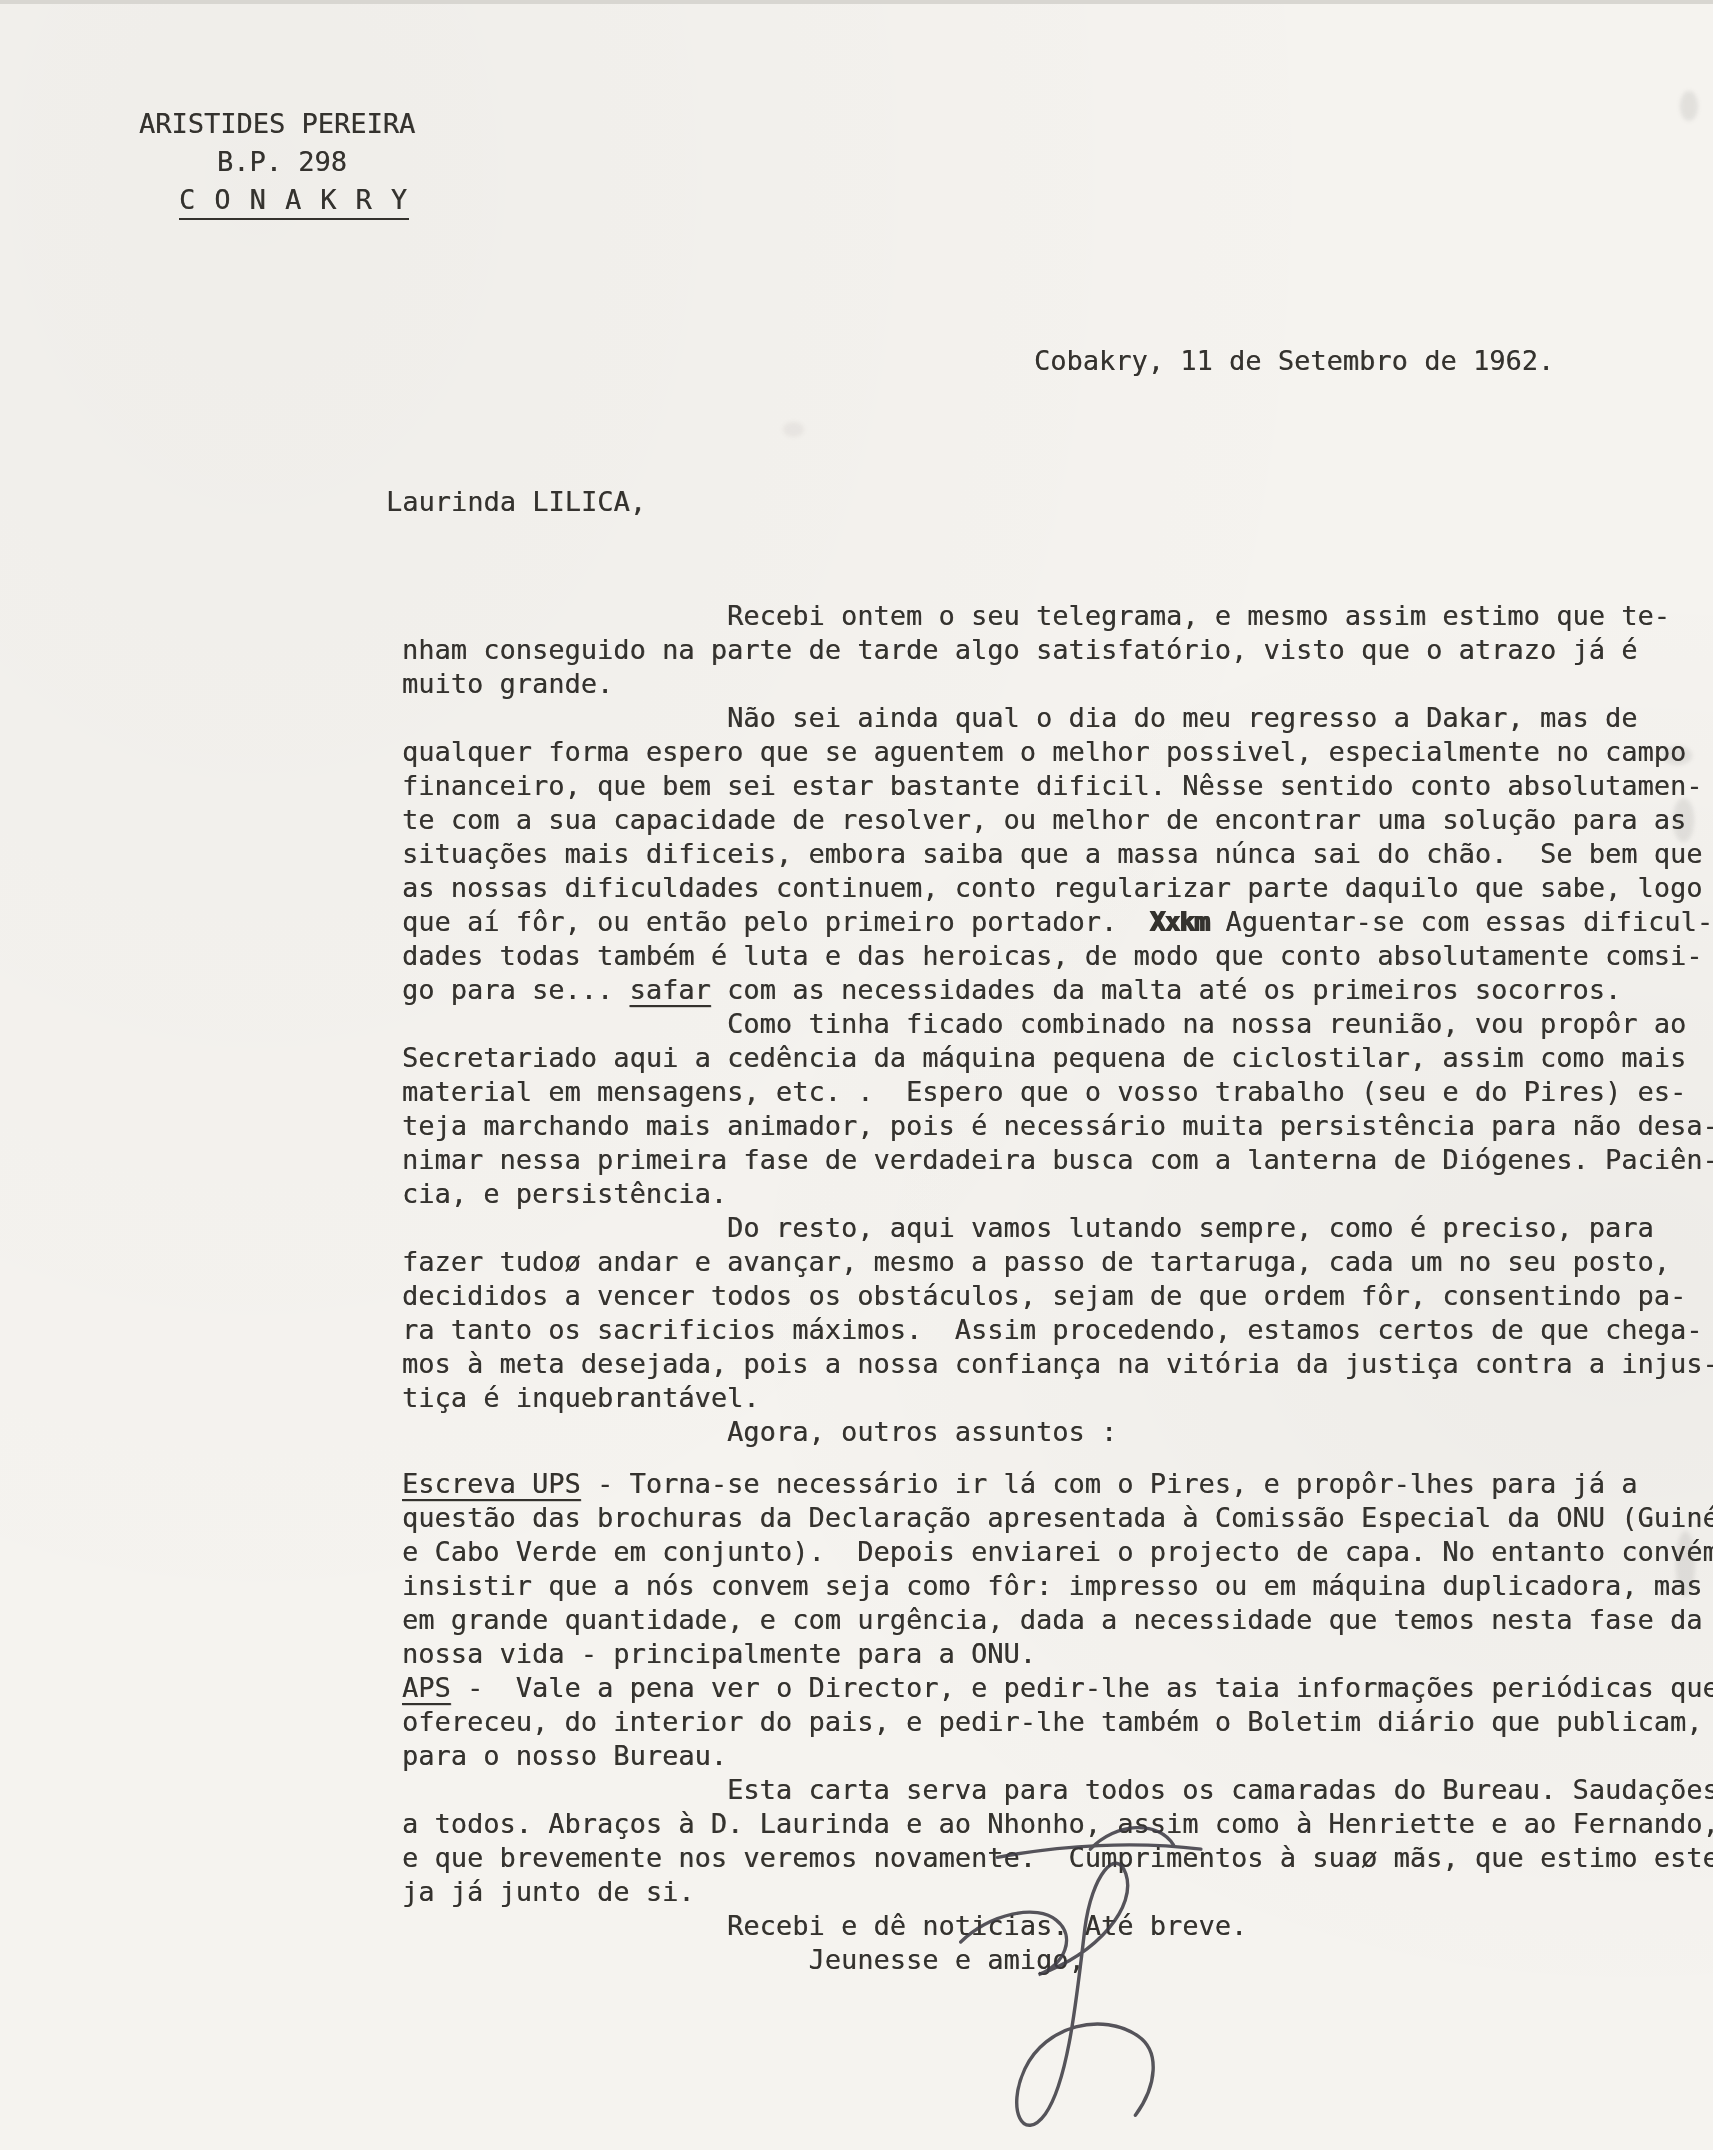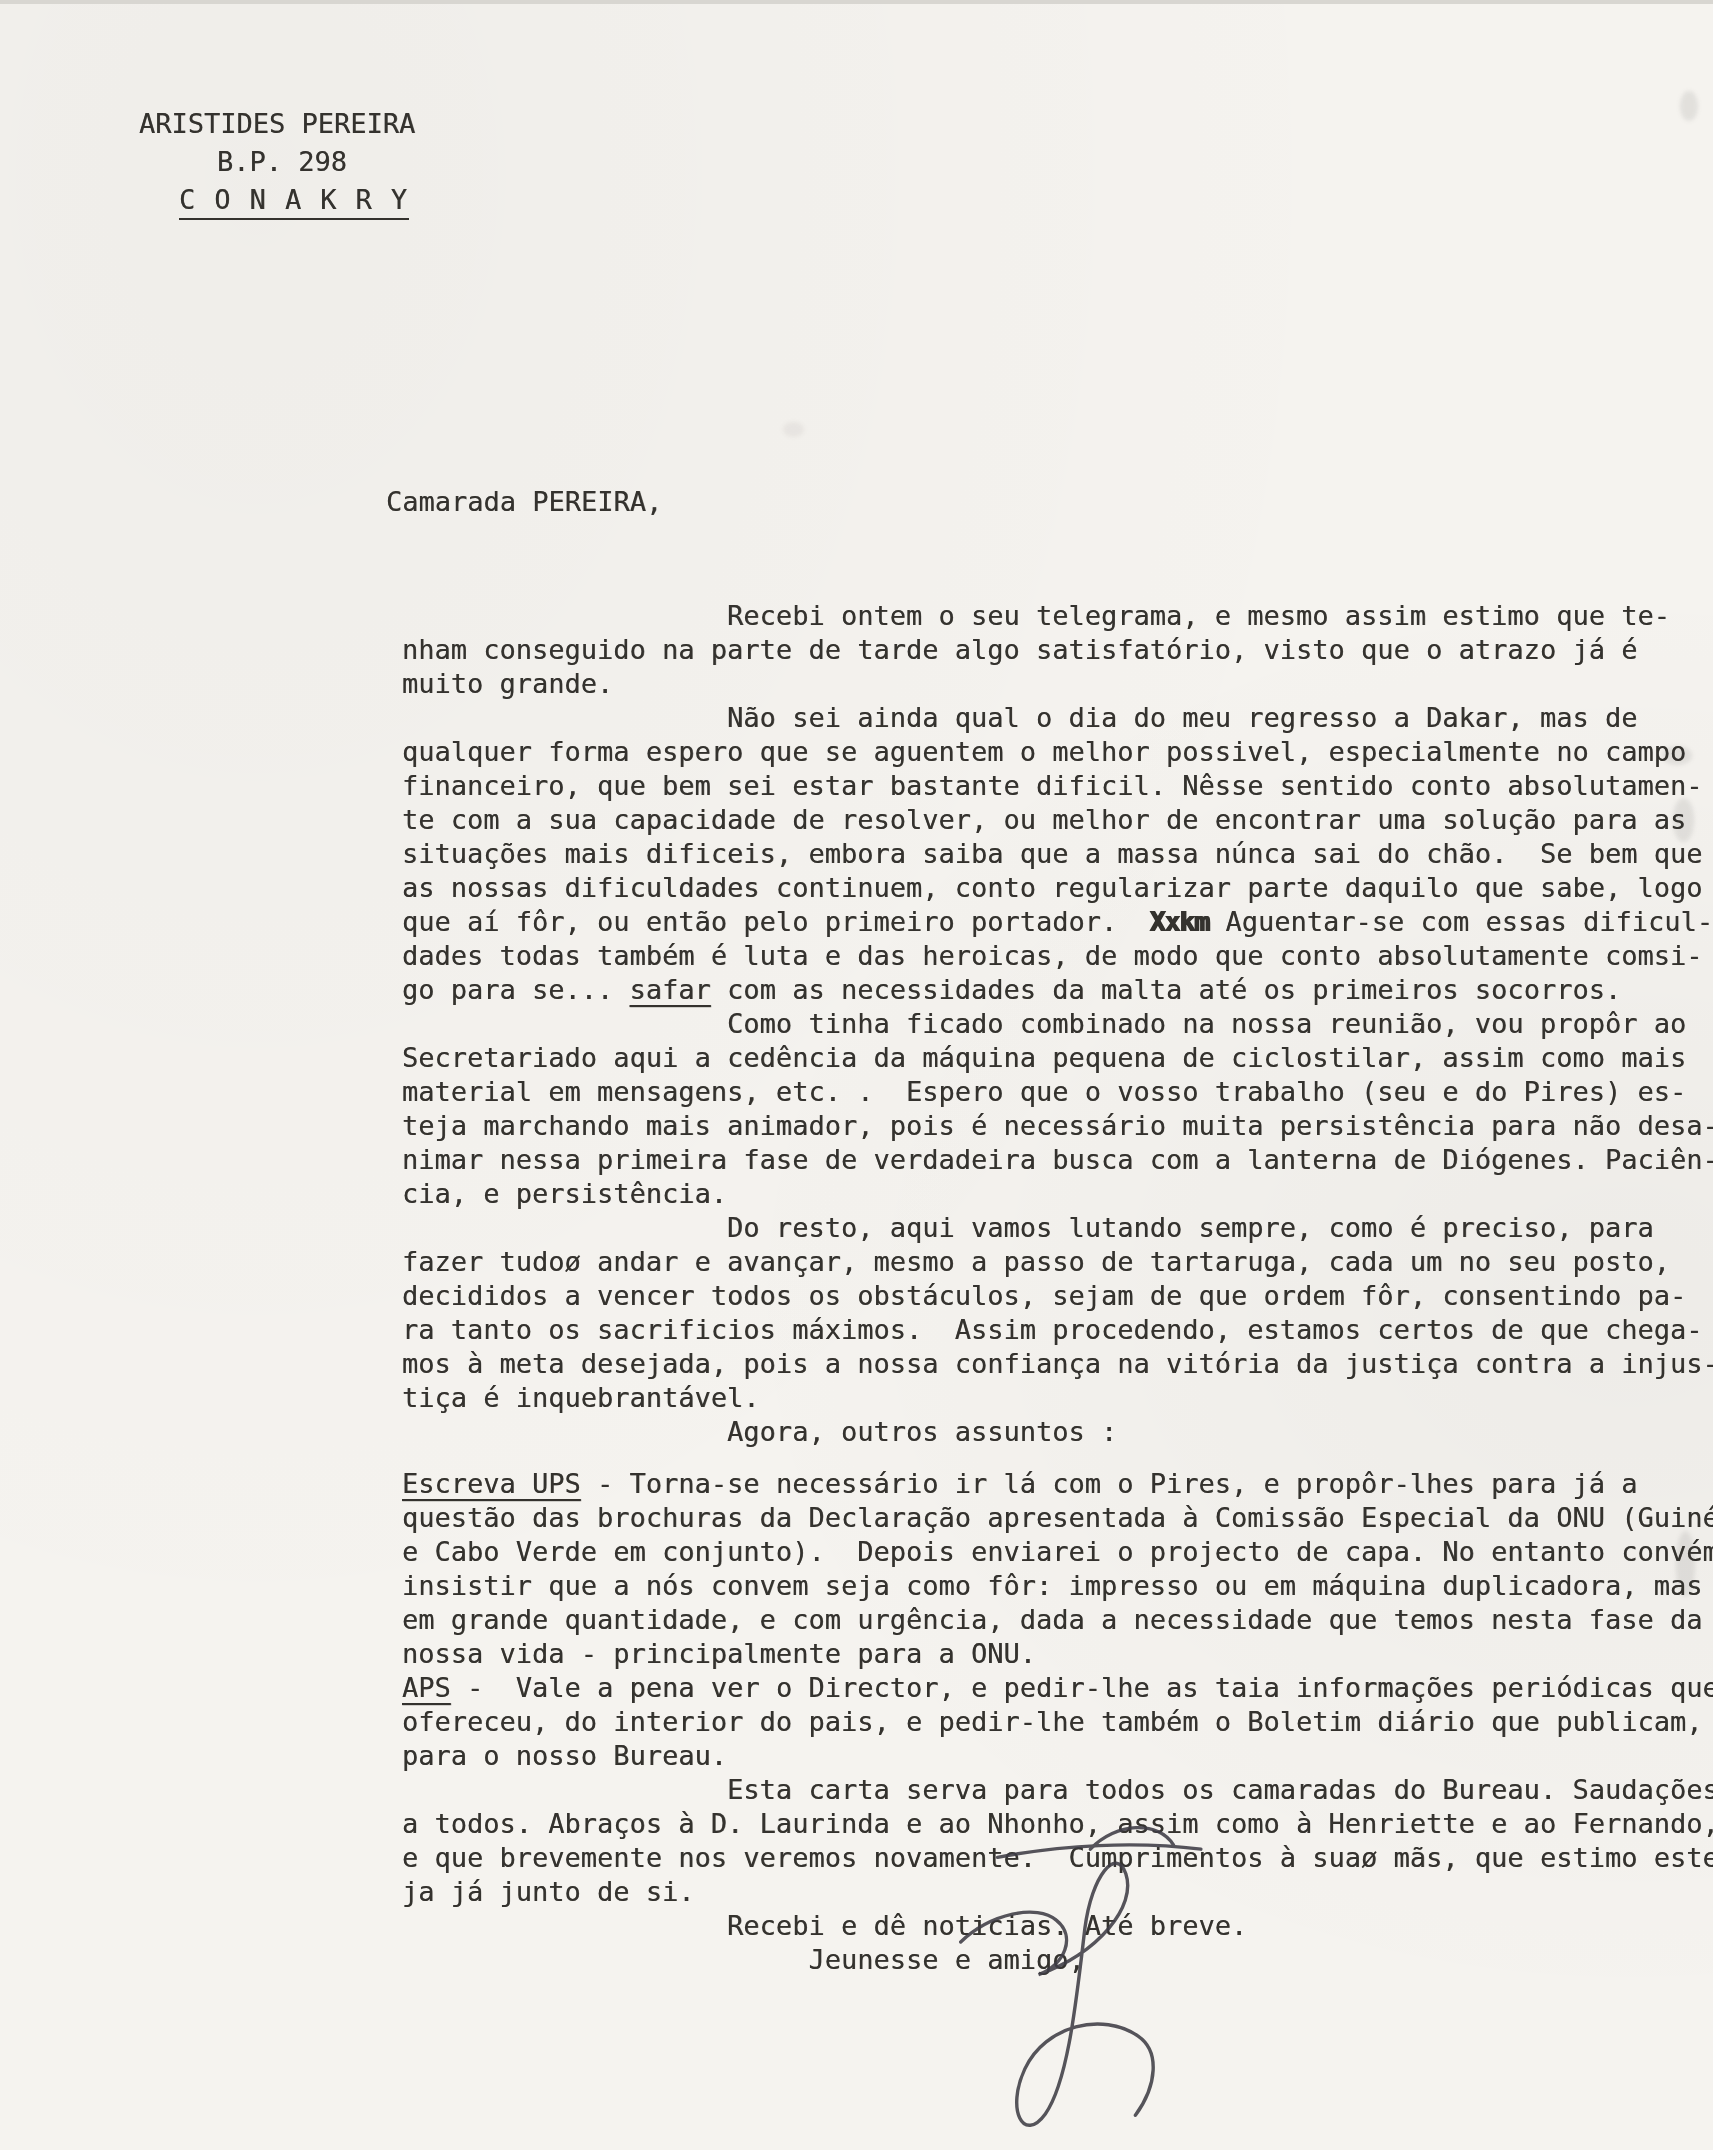--- a/index.html
+++ b/index.html
@@ -51,22 +51,23 @@
 <body>
 
 <div class="page">
 
   <div class="sender">
     <div class="pre">ARISTIDES PEREIRA</div>
     <div class="pre sender-box">B.P. 298</div>
     <div class="pre sender-city"><span class="u-city">C O N A K R Y</span></div>
   </div>
 
+  <div class="pre dateline">Cobakry, 11 de Setembro de 1962.</div>
 
-  <div class="pre salutation">Camarada PEREIRA,</div>
+  <div class="pre salutation">Laurinda LILICA,</div>
 
   <div class="bodytext">
     <p class="pre">                    Recebi ontem o seu telegrama, e mesmo assim estimo que te-
 nham conseguido na parte de tarde algo satisfatório, visto que o atrazo já é
 muito grande.</p>
     <p class="pre"><span>                    Não sei ainda qual o dia do meu regresso a Dakar, mas de
 qualquer forma espero que se aguentem o melhor possivel, especialmente no campo
 financeiro, que bem sei estar bastante dificil. Nêsse sentido conto absolutamen-
 te com a sua capacidade de resolver, ou melhor de encontrar uma solução para as
 situações mais dificeis, embora saiba que a massa núnca sai do chão.  Se bem que

